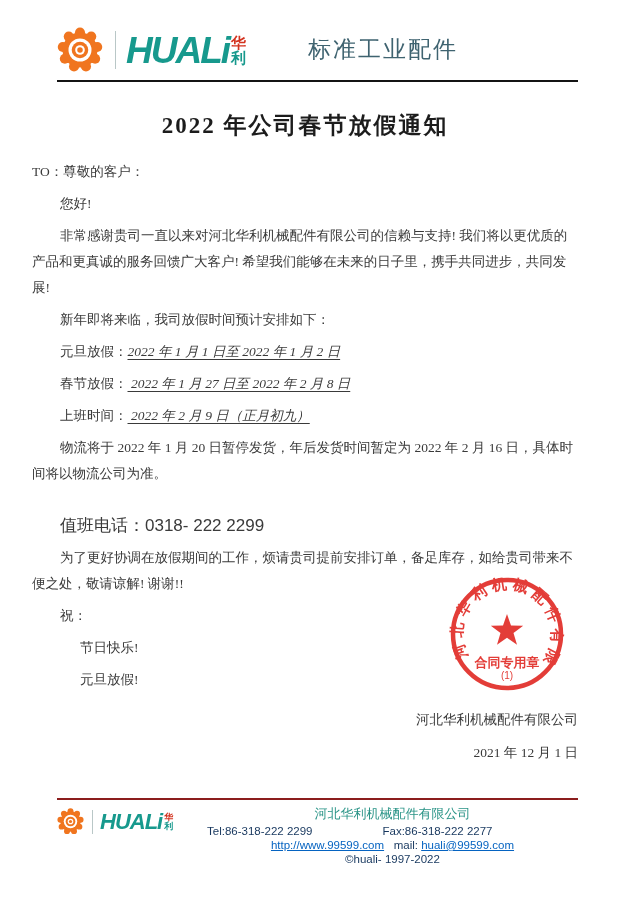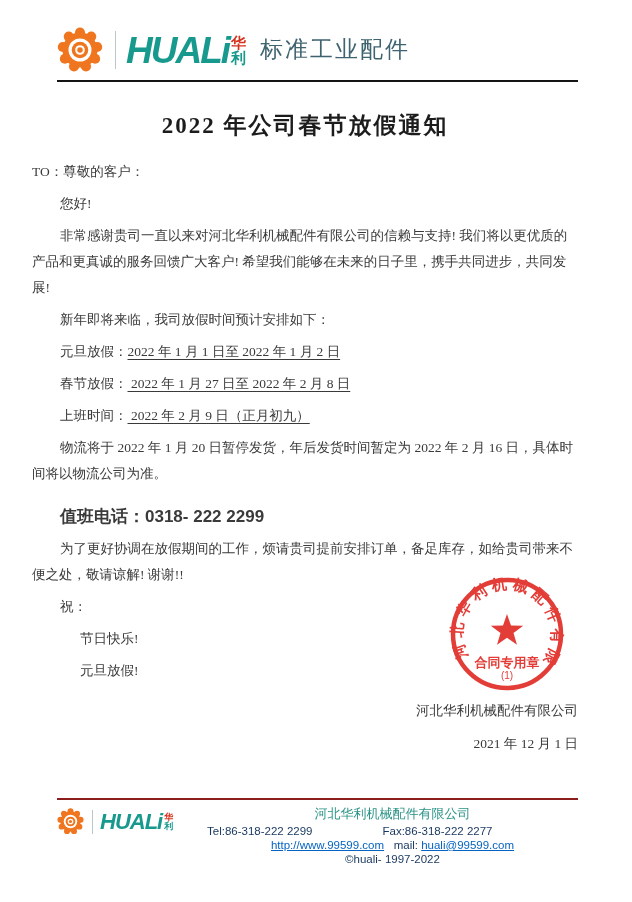--- a/index.html
+++ b/index.html
@@ -26,36 +26,36 @@
     color:#17998d; font-size:37px; letter-spacing:-2px; line-height:1;
   }
   .huali-word.small { font-size:22px; letter-spacing:-1px; }
   .huali-cn { display:flex; flex-direction:column; margin-left:2px; line-height:1;
     font-family:"Liberation Sans","DejaVu Sans",sans-serif; font-weight:bold; }
   .huali-cn .cn-top { color:#d3321e; font-size:15px; }
   .huali-cn .cn-bottom { color:#17998d; font-size:15px; }
   .huali-cn.small .cn-top, .huali-cn.small .cn-bottom { font-size:9px; }
   .tagline { margin-left:14px; display:flex; flex-direction:column; justify-content:center; }
   .tagline-cn { color:#3f6370; font-size:23px; letter-spacing:2px;
-    font-family:"Liberation Sans","DejaVu Sans",sans-serif; line-height:1.1; }
+    font-family:"Liberation Sans","DejaVu Sans",sans-serif; line-height:1.1;margin-left:48px; }
   .tagline-en { color:#3f6370; font-size:12.5px;
     font-family:"Liberation Sans","DejaVu Sans",sans-serif; line-height:1.2; }
   .header-rule { margin:6px 54px 0 57px; border-top:2.5px solid #141414; }
 
   
   .doc { padding:26px 54px 0 32px; font-size:13.5px; }
   .doc-title {
     text-align:center; font-size:23px; font-weight:bold; color:#1c1c1c;
     margin:2px 0 18px; letter-spacing:2px;
   }
   .doc p { line-height:26px; margin-bottom:6px; color:#3a3a3a; }
   .ind { text-indent:28px; }
   .ind2 { text-indent:48px; }
-  .uline { text-decoration:underline; text-underline-offset:3px; }
-  .duty { font-weight:bold; font-size:17px; color:#111; margin:17px 0 14px; text-indent:28px;
+  .uline { text-decoration:underline; text-underline-offset:3px;font-style:italic; }
+  .duty { font-weight:normal; font-size:17px; color:#111; margin:26px 0 14px; text-indent:28px;
     font-family:"Liberation Sans","DejaVu Sans",sans-serif; }
   .sig { text-align:right; margin-top:14px; }
   .sig p { margin-bottom:7px; }
 
   
   .stamp { position:absolute; left:447px; top:574px; width:120px; height:120px; opacity:0.88; }
 
   
   .footer {
     position:absolute; left:57px; right:54px; top:798px;

